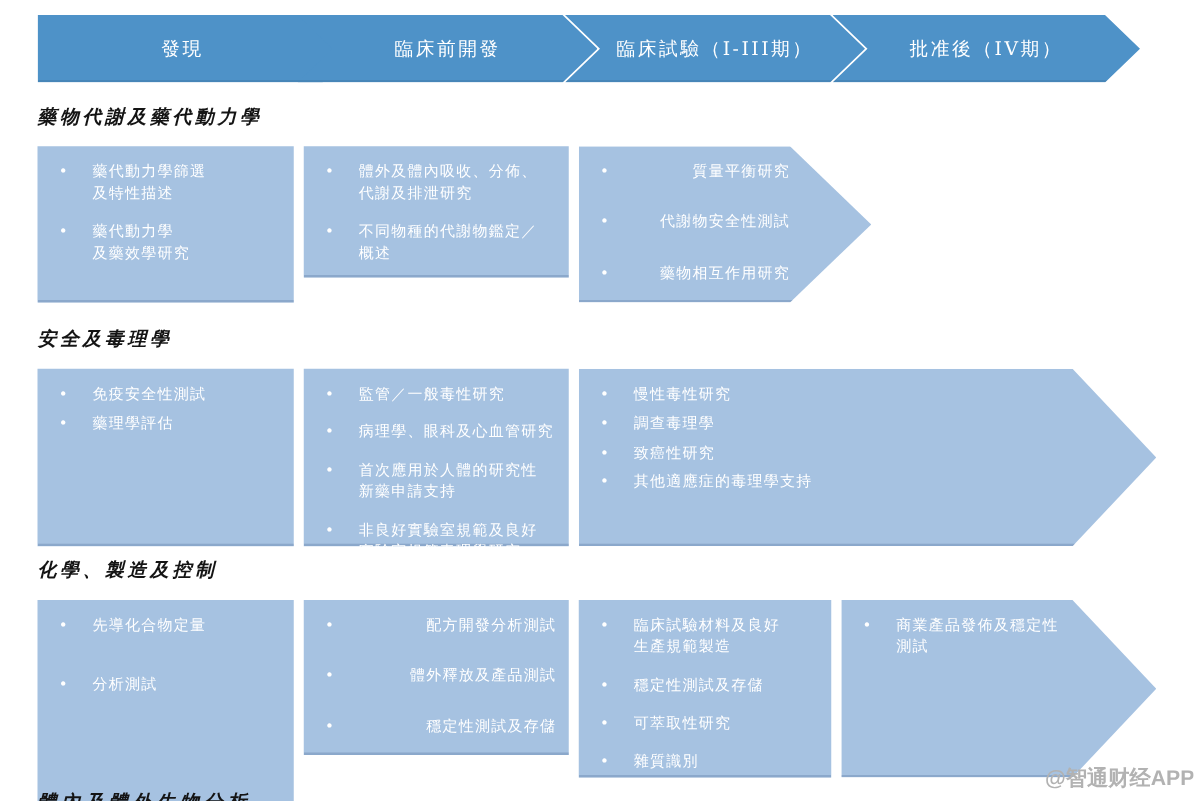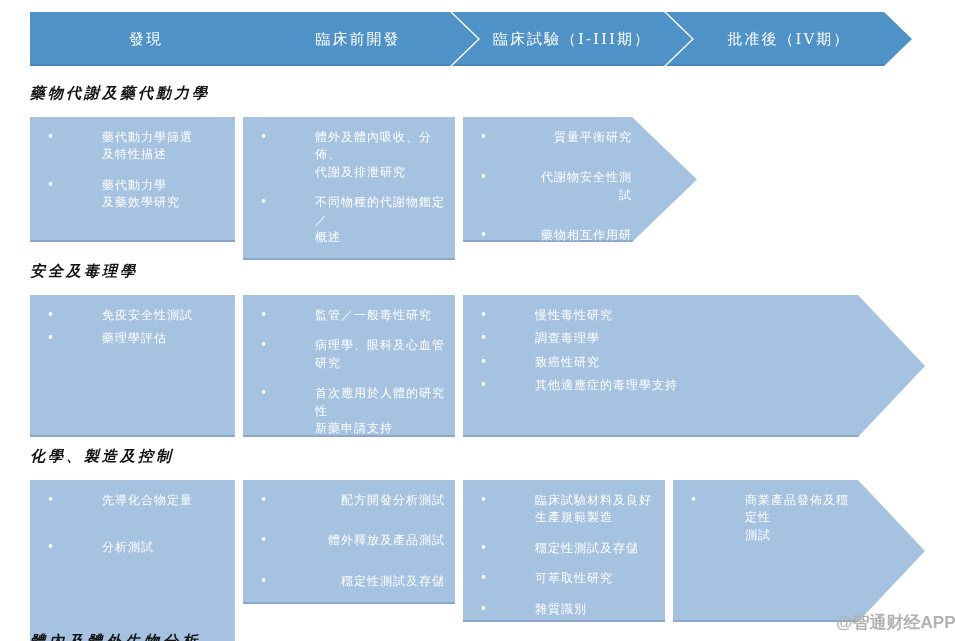--- a/index.html
+++ b/index.html
@@ -29,21 +29,21 @@
   
   .box{
     position:absolute;background:var(--box,#a6c2e1);
     box-shadow:inset 0 -2px 0 rgba(60,90,140,.25);
     display:flex;flex-direction:column;
     padding:12px 10px 8px 0;box-sizing:border-box;
   }
   .box.arrow{--d:65px;clip-path:polygon(0 0,calc(100% - var(--d)) 0,100% 50%,calc(100% - var(--d)) 100%,0 100%);padding-right:var(--d);}
   .box.arrow-wide{--d:67px;}
   .item{
-    position:relative;padding-left:72px;color:#ffffff;
+    position:relative;padding-left:44px;color:#ffffff;
     font-size:12px;line-height:1.45;white-space:pre-line;
     letter-spacing:1px;
   }
   .item::before{
     content:"•";position:absolute;left:17px;top:0;
     color:#ffffff;font-size:12px;
   }
   .items-tight{row-gap:6px;}
   .items-normal{row-gap:13px;}
   .items-wide{row-gap:23px;text-align:right;}
@@ -83,21 +83,21 @@
 
   <div class="sec-title" style="top:84px;">藥物代謝及藥代動力學</div>
 
   <div class="box items-normal" style="left: 30px; top: 117px; width: 205px; height: 125px; --box: #a6c2e1;">
     <div class="item">藥代動力學篩選
 及特性描述</div>
     <div class="item">藥代動力學
 及藥效學研究</div>
   </div>
 
-  <div class="box items-normal" style="left: 243px; top: 117px; width: 212px; height: 143px; --box: #a6c2e1;">
+  <div class="box items-normal" style="left: 243px; top: 117px; width: 212px; height: 105px; --box: #a6c2e1;">
     <div class="item">體外及體內吸收、分佈、
 代謝及排泄研究</div>
     <div class="item">不同物種的代謝物鑑定／
 概述</div>
   </div>
 
   <div class="box arrow items-wide" style="left: 463px; top: 117px; width: 234px; height: 125px; --box: #a6c2e1;">
     <div class="item">質量平衡研究</div>
     <div class="item">代謝物安全性測試</div>
     <div class="item">藥物相互作用研究</div>

